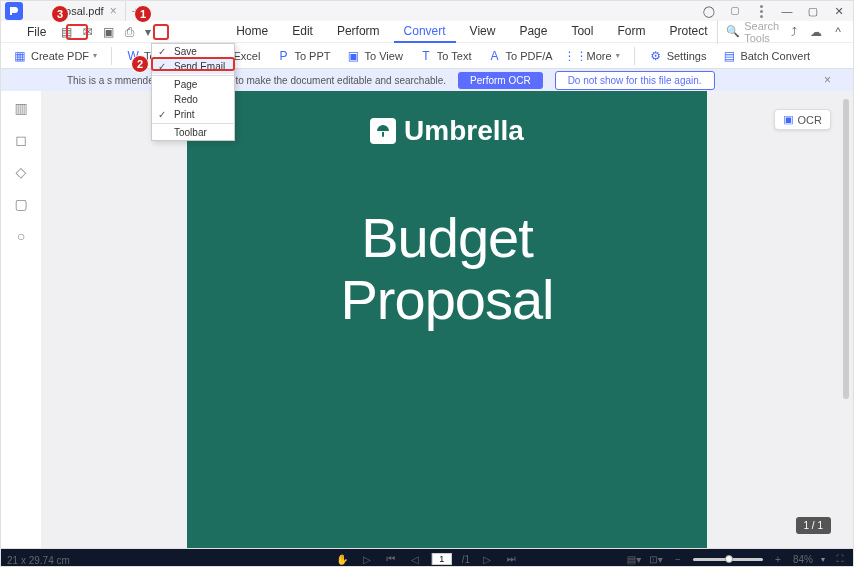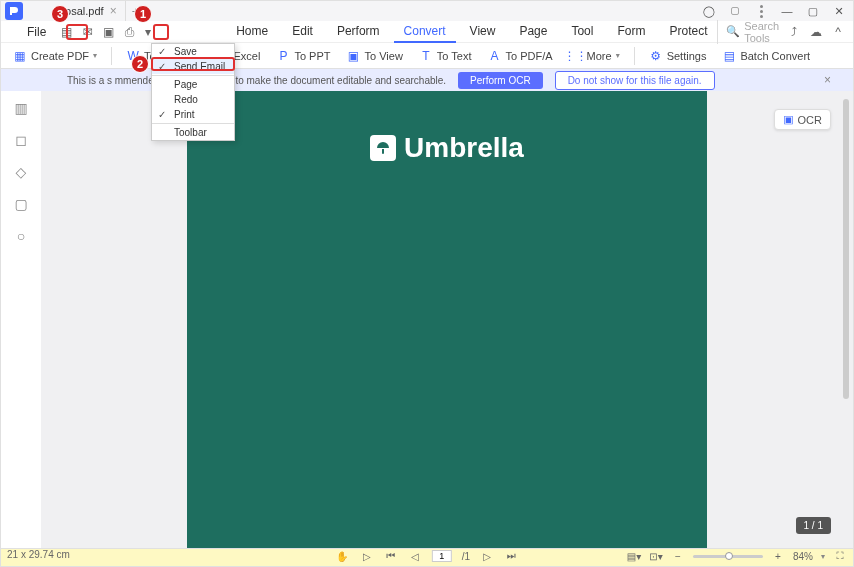--- a/index.html
+++ b/index.html
@@ -43,42 +43,42 @@
 .ocr-pill.blue { background: #5b6eff; }
 .ocr-pill.outline { border: 1px solid #5b6eff; color: #5b6eff; background: #fff; }
 .ocr-close { position: absolute; right: 22px; color: #888; font-size: 12px; }
 
 
 .main { display: flex; height: 459px; }
 .sidebar { width: 40px; background: #fff; display: flex; flex-direction: column; align-items: center; padding-top: 8px; gap: 14px; }
 .sidebar-btn { width: 18px; height: 18px; display: flex; align-items: center; justify-content: center; color: #888; font-size: 14px; }
 .doc-area { flex: 1; background: #f0f0f2; position: relative; display: flex; justify-content: center; overflow: hidden; }
 .page { width: 520px; height: 700px; background: #1e6e5f; margin-top: 0; position: relative; }
-.logo-row { display: flex; align-items: center; justify-content: center; margin-top: 41px; gap: 8px; }
+.logo-row { display: flex; align-items: center; justify-content: center; margin-top: 24px; gap: 8px; }
 .logo-badge { width: 26px; height: 26px; background: #fff; border-radius: 4px; display: flex; align-items: center; justify-content: center; }
 .logo-text { color: #fff; font-size: 28px; font-weight: 600; }
 .doc-title { color: #fff; text-align: center; font-size: 56px; font-weight: 500; line-height: 1.1; margin-top: 60px; letter-spacing: -1px; }
 .doc-sub { color: #fff; text-align: center; font-size: 18px; margin-top: 30px; font-weight: 400; }
 .ocr-float { position: absolute; top: 18px; right: 22px; background: #fff; border: 1px solid #ddd; border-radius: 4px; padding: 3px 8px; font-size: 11px; color: #555; display: flex; align-items: center; gap: 4px; box-shadow: 0 1px 3px rgba(0,0,0,0.1); }
 .page-count { position: absolute; bottom: 16px; right: 22px; background: #555; color: #fff; font-size: 10px; padding: 3px 8px; border-radius: 3px; }
 .scrollbar-v { position: absolute; right: 4px; top: 8px; width: 6px; height: 300px; background: #ccc; border-radius: 3px; }
 
 
 .dropdown { position: absolute; top: 42px; left: 150px; width: 84px; background: #fff; border: 1px solid #ccc; box-shadow: 2px 2px 6px rgba(0,0,0,0.15); z-index: 100; }
 .dd-item { display: flex; align-items: center; padding: 2px 6px; font-size: 10px; color: #333; gap: 6px; }
 .dd-item.sel { background: #e8f0ff; }
 .dd-check { width: 10px; display: inline-block; color: #555; }
 .dd-sep { height: 1px; background: #ddd; margin: 1px 0; }
 
 
 .redbox { position: absolute; border: 2px solid #e03030; border-radius: 3px; z-index: 150; }
 .callout { position: absolute; width: 18px; height: 18px; background: #d02020; border-radius: 50%; color: #fff; font-size: 11px; font-weight: 600; display: flex; align-items: center; justify-content: center; z-index: 160; border: 1px solid #fff; }
 
 
-.statusbar { position: absolute; bottom: 0; left: 0; right: 0; height: 18px; background: #fef9c3; border-top: 1px solid #e0e0e0; display: flex; align-items: flex-start; font-size: 10px; color: #666; padding: 0 6px; }
+.statusbar { position: absolute; bottom: 0; left: 0; right: 0; height: 18px; background: #0f172a; border-top: 1px solid #e0e0e0; display: flex; align-items: flex-end; font-size: 10px; color: #666; padding: 0 6px; }
 .sb-center { position: absolute; left: 50%; transform: translateX(-50%); display: flex; align-items: center; gap: 10px; }
 .sb-right { margin-left: auto; display: flex; align-items: center; gap: 8px; }
 .sb-btn { width: 14px; height: 14px; display: flex; align-items: center; justify-content: center; color: #666; }
 .pg-input { width: 20px; height: 12px; border: 1px solid #ccc; font-size: 9px; text-align: center; }
 .zoom-track { width: 70px; height: 3px; background: #ccc; position: relative; border-radius: 2px; }
 .zoom-thumb { position: absolute; top: -3px; left: 32px; width: 8px; height: 8px; background: #fff; border: 1px solid #999; border-radius: 50%; }
 </style>
 </head>
 <body>
 
@@ -207,20 +207,23 @@
   <div class="doc-area">
     <div class="page">
       <div class="logo-row">
         <div class="logo-badge">
           <svg width="16" height="16" viewBox="0 0 16 16">
               <path d="M8 2a6 6 0 016 6H2a6 6 0 016-6zm-1 7h2v4a1 1 0 01-2 0z" fill="#1e6e5f"></path>
             </svg>
         </div>
         <span class="logo-text">Umbrella</span>
       </div>
+      <div class="doc-title">
+        <span>Budget</span><br><span>Proposal</span>
+      </div>
 
     </div>
     <div class="ocr-float">
       <span style="color:#4169ff">▣</span>
       <span>OCR</span>
     </div>
     <div class="page-count">1 / 1</div>
     <div class="scrollbar-v"></div>
   </div>
 </div>

